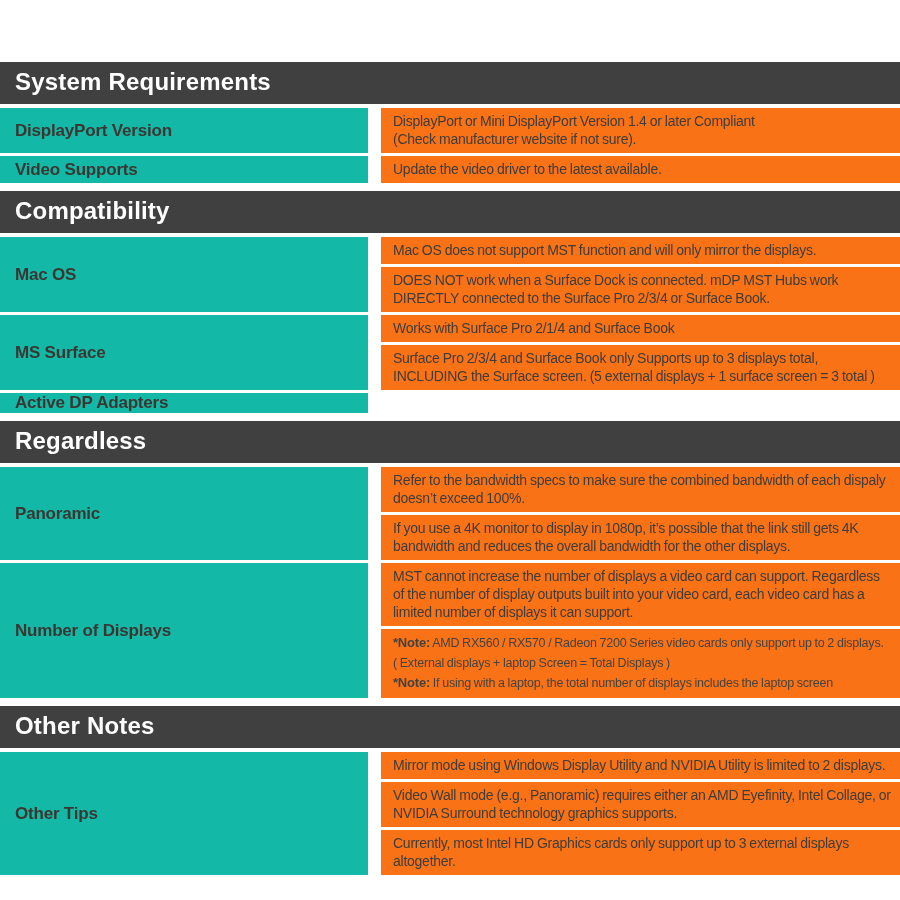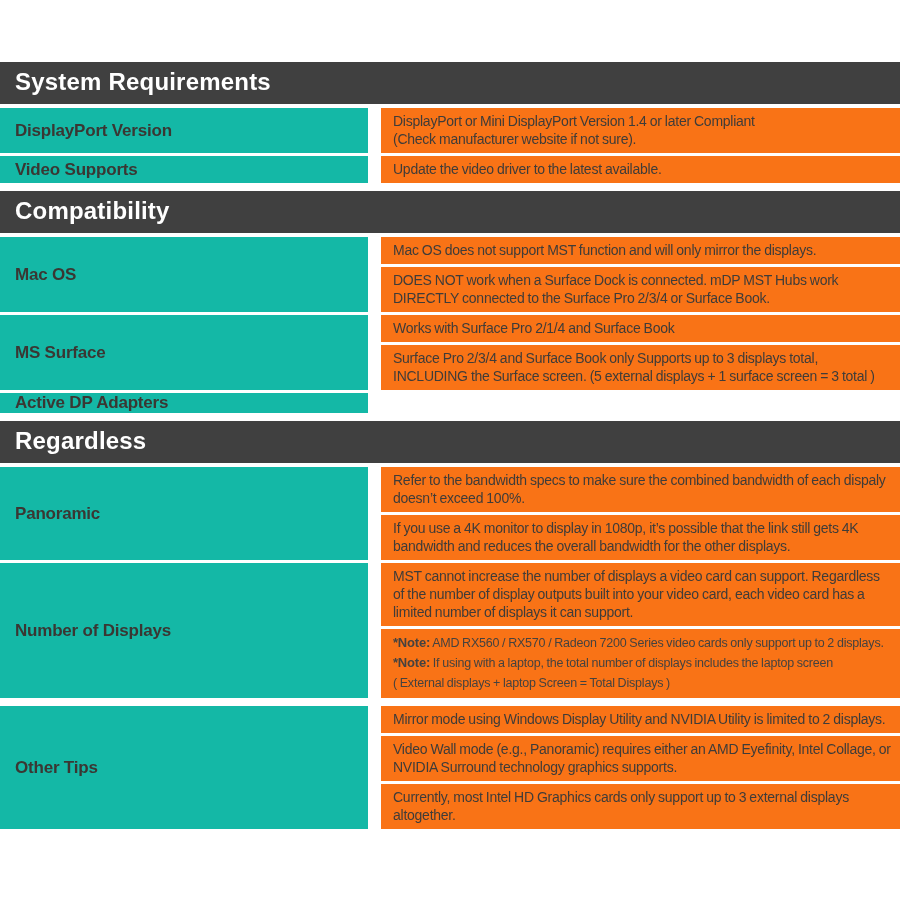--- a/index.html
+++ b/index.html
@@ -122,28 +122,29 @@
       </div>
 
       <div class="row">
         <div class="label-cell">Number of Displays</div>
         <div class="content-col">
           <div class="cell">
             <div class="line">MST cannot increase the number of displays a video card can support. Regardless of the number of display outputs built into your video card, each video card has a limited number of displays it can support.</div>
           </div>
           <div class="cell">
             <div class="note"><span class="note-prefix">*Note:</span><span> AMD RX560 / RX570 / Radeon 7200 Series video cards only support up to 2 displays.</span></div>
+            <div class="note"><span class="note-prefix"></span><span> ( External displays + laptop Screen = Total Displays )</span></div>
             <div class="note"><span class="note-prefix">*Note:</span><span> If using with a laptop, the total number of displays includes the laptop screen</span></div>
-            <div class="note"><span class="note-prefix"></span><span> ( External displays + laptop Screen = Total Displays )</span></div>
           </div>
         </div>
       </div>
     </div>
 
     <div class="section">
+      <div class="section-bar">Other Notes</div>
 
       <div class="row">
         <div class="label-cell">Other Tips</div>
         <div class="content-col">
           <div class="cell">
             <div class="line">Mirror mode using Windows Display Utility and NVIDIA Utility is limited to 2 displays.</div>
           </div>
           <div class="cell">
             <div class="line">Video Wall mode (e.g., Panoramic) requires either an AMD Eyefinity, Intel Collage, or NVIDIA Surround technology graphics supports.</div>
           </div>

